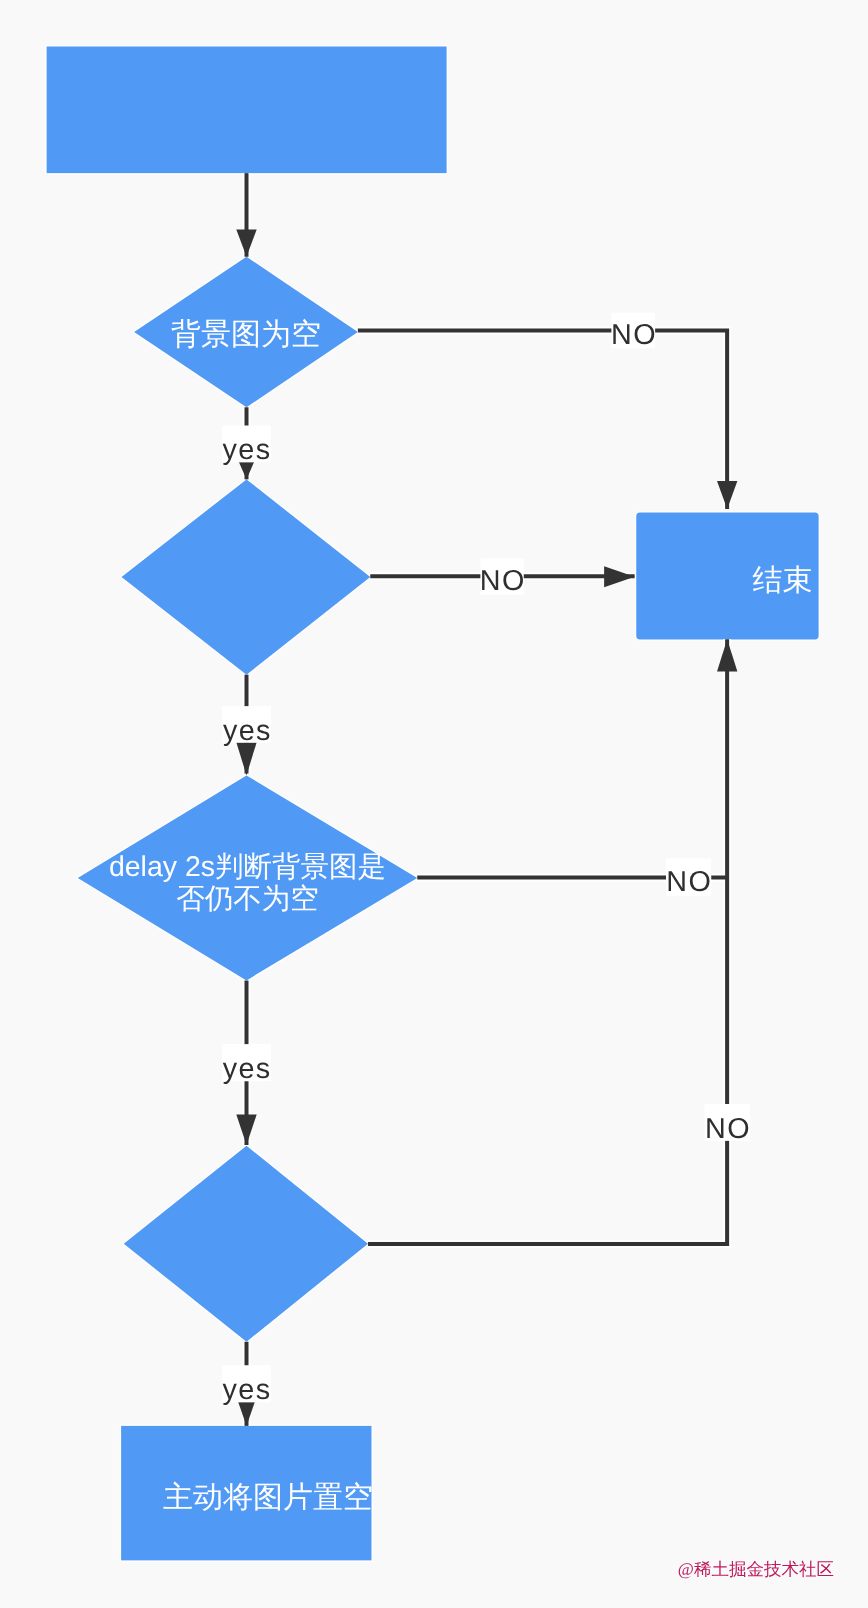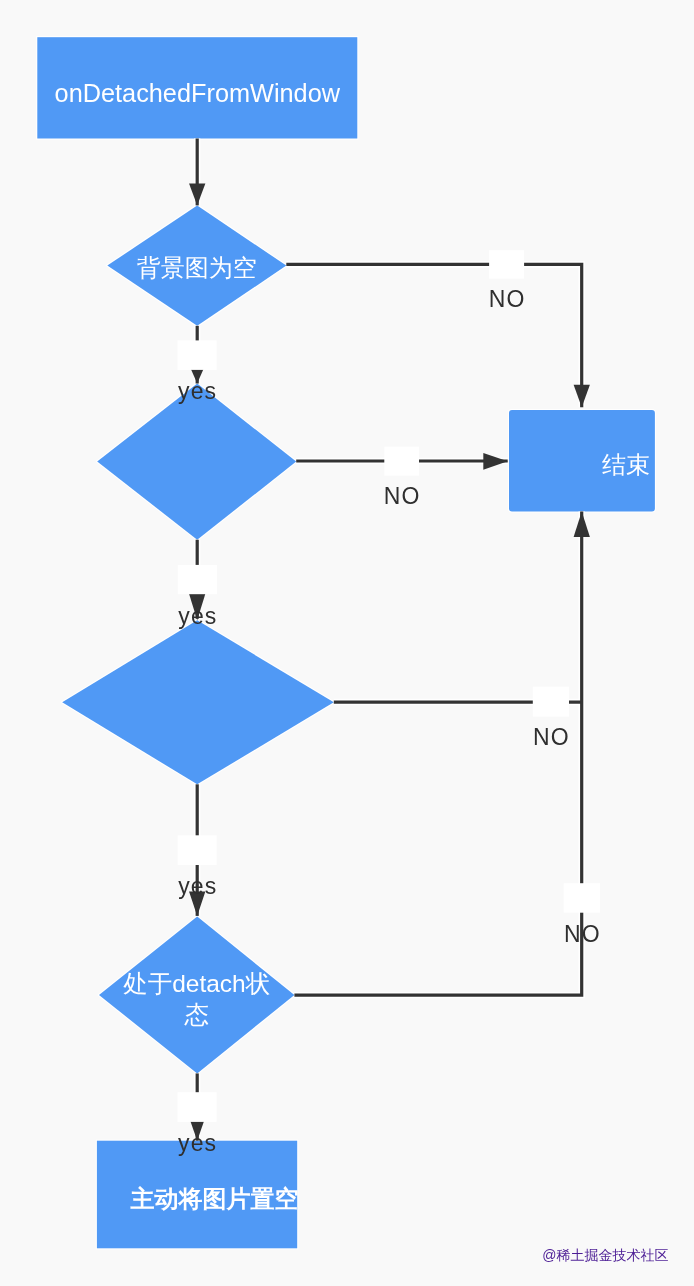--- a/index.html
+++ b/index.html
@@ -8,23 +8,23 @@
        font-family:"Liberation Sans",sans-serif;overflow:hidden;position:relative;}
   #stage{position:absolute;left:0;top:0;width:694px;height:1286px;}
   svg#flow{position:absolute;left:0;top:0;width:694px;height:1286px;display:block;}
   .nlabel{position:absolute;color:#ffffff;text-align:center;line-height:31px;
           font-family:"Liberation Sans",sans-serif;white-space:pre-line;
           display:flex;align-items:center;justify-content:center;
           transform:translateZ(0);}
   .elabel{position:absolute;color:#2f2f2f;line-height:1;letter-spacing:1.1px;text-indent:1.1px;
           font-family:"Liberation Sans",sans-serif;text-align:center;
           display:flex;align-items:center;justify-content:center;
-          transform:translateZ(0);margin-top:32px;}
-  .watermark{position:absolute;color:#4c1d95;font-size:14px;
-             font-family:Liberation Sans, sans-serif;white-space:nowrap;
+          transform:translateZ(0);}
+  .watermark{position:absolute;color:#be185d;font-size:14px;
+             font-family:Liberation Serif, serif;white-space:nowrap;
              transform:translateZ(0);}
 </style>
 </head>
 <body>
 
 <div id="stage">
 
   <svg id="flow" viewBox="0 0 694 1286">
 
     <g fill="#5099f5" stroke="#ffffff" stroke-width="2.2" paint-order="stroke fill">
@@ -77,26 +77,25 @@
       <rect x="177.5" y="340.4" width="39.2" height="29.5"></rect>
       <rect x="384.3" y="446.7" width="34.7" height="29"></rect>
       <rect x="177.8" y="564.9" width="39.1" height="29.3"></rect>
       <rect x="532.8" y="686.7" width="36.2" height="30"></rect>
       <rect x="177.6" y="835.3" width="39.1" height="29.7"></rect>
       <rect x="563.7" y="883.2" width="36.3" height="29.5"></rect>
       <rect x="177.5" y="1092.2" width="39.1" height="29.7"></rect>
     </g>
   </svg>
 
-  <div class="nlabel" style="left:37.3px;top:37.2px;width:320px;height:101.3px;transform:translate3d(0,6.0px,0);font-size:25.3px;">onDetachedFromWindow</div>
   <div class="nlabel" style="left:107.3px;top:205.4px;width:179px;height:120.4px;transform:translate3d(0,2.3px,0);font-size:24px;text-align:center;">背景图为空</div>
   <div class="nlabel" style="left:509px;top:410px;width:145.9px;height:101.5px;transform:translate3d(0,4.0px,0);font-size:24px;padding-left:44px;">结束</div>
-  <div class="nlabel" style="left:99px;top:916.6px;width:195.4px;height:156.8px;transform:translate3d(0,4.0px,0);line-height:31.0px;font-size:24.5px;">处于detach状
-态</div>
-  <div class="nlabel" style="left:96.9px;top:1140.7px;width:235px;height:107.6px;transform:translate3d(0,3.5px,0);font-size:24px;font-weight:bold;">主动将图片置空</div>
+  <div class="nlabel" style="left:62.2px;top:620.3px;width:271.6px;height:164px;transform:translate3d(0,3.5px,0);line-height:26.5px;font-size:22.8px;">delay 2s判断背景图是
+否仍不为空</div>
+  <div class="nlabel" style="left:96.9px;top:1140.7px;width:235px;height:107.6px;transform:translate3d(0,3.5px,0);font-size:24px;">主动将图片置空</div>
 
   <div class="elabel" style="left:489.1px;top:253.2px;width:35px;height:28.5px;font-size:23px;">NO</div>
   <div class="elabel" style="left:177.5px;top:344.9px;width:39.2px;height:29.5px;font-size:23px;">yes</div>
   <div class="elabel" style="left:384.3px;top:449.7px;width:34.7px;height:29px;font-size:23px;">NO</div>
   <div class="elabel" style="left:177.8px;top:569.4px;width:39.1px;height:29.3px;font-size:23px;">yes</div>
   <div class="elabel" style="left:532.8px;top:690.2px;width:36.2px;height:30px;font-size:23px;">NO</div>
   <div class="elabel" style="left:177.6px;top:839.8px;width:39.1px;height:29.7px;font-size:23px;">yes</div>
   <div class="elabel" style="left:563.7px;top:887.7px;width:36.3px;height:29.5px;font-size:23px;">NO</div>
   <div class="elabel" style="left:177.5px;top:1096.7px;width:39.1px;height:29.7px;font-size:23px;">yes</div>
 

